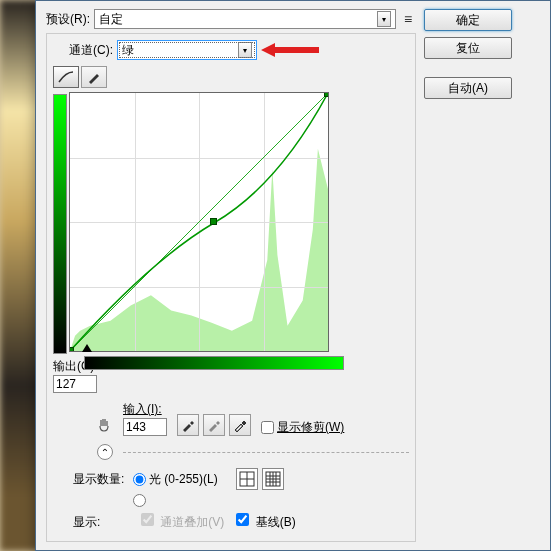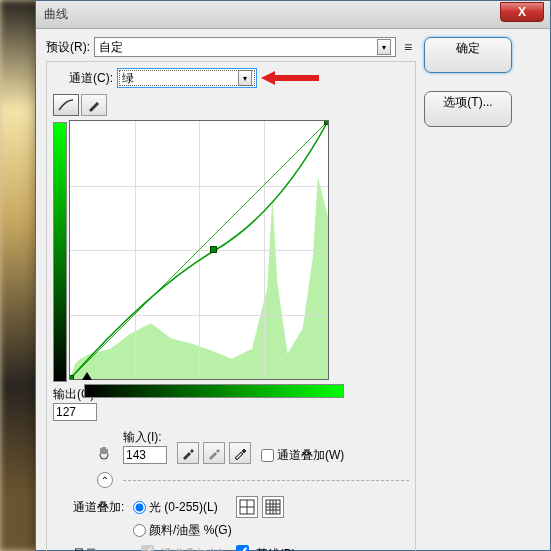--- a/index.html
+++ b/index.html
@@ -32,50 +32,46 @@
 .grid-line { position: absolute; background: #ddd; }
 .grid-v { width: 1px; height: 100%; }
 .grid-h { height: 1px; width: 100%; }
 .diag-line { position: absolute; width: 100%; height: 100%; }
 .curve-path { position: absolute; width: 100%; height: 100%; }
 .handle { position: absolute; width: 7px; height: 7px; background: #008800; border: 1px solid #004400; }
 .gradient-h { width: 260px; height: 14px; background: linear-gradient(90deg, #000 0%, #00ff00 100%); border: 1px solid #888; margin-left: 16px; margin-top: 2px; }
 .slider-tri { position: absolute; width: 0; height: 0; border-left: 5px solid transparent; border-right: 5px solid transparent; border-bottom: 8px solid #000; }
 .output-box { margin-left: 0; margin-top: 4px; }
 .input-field { width: 44px; height: 18px; border: 1px solid #888; text-align: left; padding: 0 2px; }
-.input-row { display: flex; align-items: flex-end; margin-top: 8px; margin-left: 40px; }
+.input-row { display: flex; align-items: flex-end; margin-top: 8px; margin-left: 40px; text-decoration: underline; }
 .hand-icon { width: 22px; height: 22px; margin-right: 8px; display: flex; align-items: center; justify-content: center; }
 .eyedroppers { display: flex; gap: 4px; margin-left: 10px; }
 .eyedrop { width: 22px; height: 22px; border: 1px solid #999; background: linear-gradient(180deg, #f8f8f8, #e0e0e0); display: flex; align-items: center; justify-content: center; cursor: pointer; }
 .clip-check { margin-left: 10px; display: flex; align-items: center; }
 .expand-row { display: flex; align-items: center; margin-top: 8px; margin-left: 44px; }
 .expand-btn { width: 16px; height: 16px; border: 1px solid #888; border-radius: 50%; background: #fff; display: flex; align-items: center; justify-content: center; font-size: 10px; cursor: pointer; margin-right: 4px; }
 .dashed-line { flex: 1; border-top: 1px dashed #aaa; margin-left: 6px; }
 .display-section { margin-top: 8px; margin-left: 20px; }
 .radio-row { display: flex; align-items: center; margin-bottom: 4px; }
 .grid-icons { display: flex; gap: 4px; margin-left: 18px; }
 .grid-icon { width: 22px; height: 22px; border: 1px solid #888; background: #fff; display: flex; align-items: center; justify-content: center; cursor: pointer; }
 .show-section { margin-top: 6px; margin-left: 20px; }
 .check-row { display: flex; align-items: center; gap: 12px; margin-bottom: 4px; }
-.btn { width: 88px; height: 36px; border: 1px solid #707070; border-radius: 7px; background: linear-gradient(180deg, #f8f8f8, #e0e0e0); margin-bottom: 6px; cursor: pointer; text-align: center; line-height: 20px; }
+.btn { width: 88px; height: 22px; border: 1px solid #707070; border-radius: 2px; background: linear-gradient(180deg, #f8f8f8, #e0e0e0); margin-bottom: 6px; cursor: pointer; text-align: center; line-height: 20px; }
 .btn.primary { border: 1px solid #3c7fb1; box-shadow: 0 0 3px #5aa7d8; }
 .btn.disabled { color: #aaa; border-color: #bbb; }
 .preview-check { display: flex; align-items: center; margin-top: 8px; }
 input[type="checkbox"], input[type="radio"] { margin: 0 3px 0 0; }
 </style>
 </head>
 <body>
 
 <div class="bg-blur"></div>
 
 <div class="dialog">
-  <div class="titlebar">
-    <span class="titlebar-text">曲线</span>
-    <div class="close-btn">X</div>
-  </div>
 
   <div class="content">
     <div class="left-panel">
       <div class="row">
         <span class="label"><span>预设(R):</span></span>
         <div class="combo">
           <span>自定</span>
           <div class="combo-arrow">▾</div>
         </div>
         <div class="menu-icon">≡</div>
@@ -172,32 +168,32 @@
             </div>
             <div class="eyedrop">
               <svg width="14" height="14">
                   <path d="M2,12 L8,6 L10,8 L4,14 Z M9,5 L11,3 L13,5 L11,7 Z" fill="#333" stroke="#333"></path>
                   <path d="M3,12 L8,7 L9,8 L4,13 Z" fill="#fff"></path>
                 </svg>
             </div>
           </div>
           <div class="clip-check">
             <input type="checkbox" style="">
-            <span>通道叠加(W)</span>
+            <span>显示修剪(W)</span>
           </div>
         </div>
 
         <div class="expand-row">
           <div class="expand-btn">⌃</div>
           <div class="dashed-line"></div>
         </div>
 
         <div class="display-section">
           <div class="radio-row">
-            <span style="width:60px;">通道叠加:</span>
+            <span style="width:60px;">显示数量:</span>
             <input type="radio" name="amt" checked="" style="">
             <span>光 (0-255)(L)</span>
             <div class="grid-icons">
               <div class="grid-icon">
                 <svg width="16" height="16">
                     <rect x="1" y="1" width="14" height="14" fill="none" stroke="#333"></rect>
                     <line x1="8" y1="1" x2="8" y2="15" stroke="#333"></line>
                     <line x1="1" y1="8" x2="15" y2="8" stroke="#333"></line>
                   </svg>
               </div>
@@ -210,34 +206,34 @@
                     <line x1="1" y1="5" x2="15" y2="5" stroke="#333"></line>
                     <line x1="1" y1="8" x2="15" y2="8" stroke="#333"></line>
                     <line x1="1" y1="11" x2="15" y2="11" stroke="#333"></line>
                   </svg>
               </div>
             </div>
           </div>
           <div class="radio-row">
             <span style="width:60px;"></span>
             <input type="radio" name="amt" style="">
-            <span>颜料/油墨 %(G)</span>
           </div>
         </div>
 
         <div class="show-section">
           <div class="check-row">
             <span style="width:56px;">显示:</span>
             <span><input type="checkbox" checked="" disabled="" style=""> <span style="color:#aaa">通道叠加(V)</span></span>
             <span><input type="checkbox" checked="" style=""> <span>基线(B)</span></span>
           </div>
 
         </div>
       </div>
     </div>
 
     <div class="right-panel">
       <div class="btn primary">确定</div>
+      <div class="btn">复位</div>
       <div style="height:12px;"></div>
-      <div class="btn">选项(T)...</div>
+      <div class="btn">自动(A)</div>
     </div>
   </div>
 </div>
 
 </body></html>

